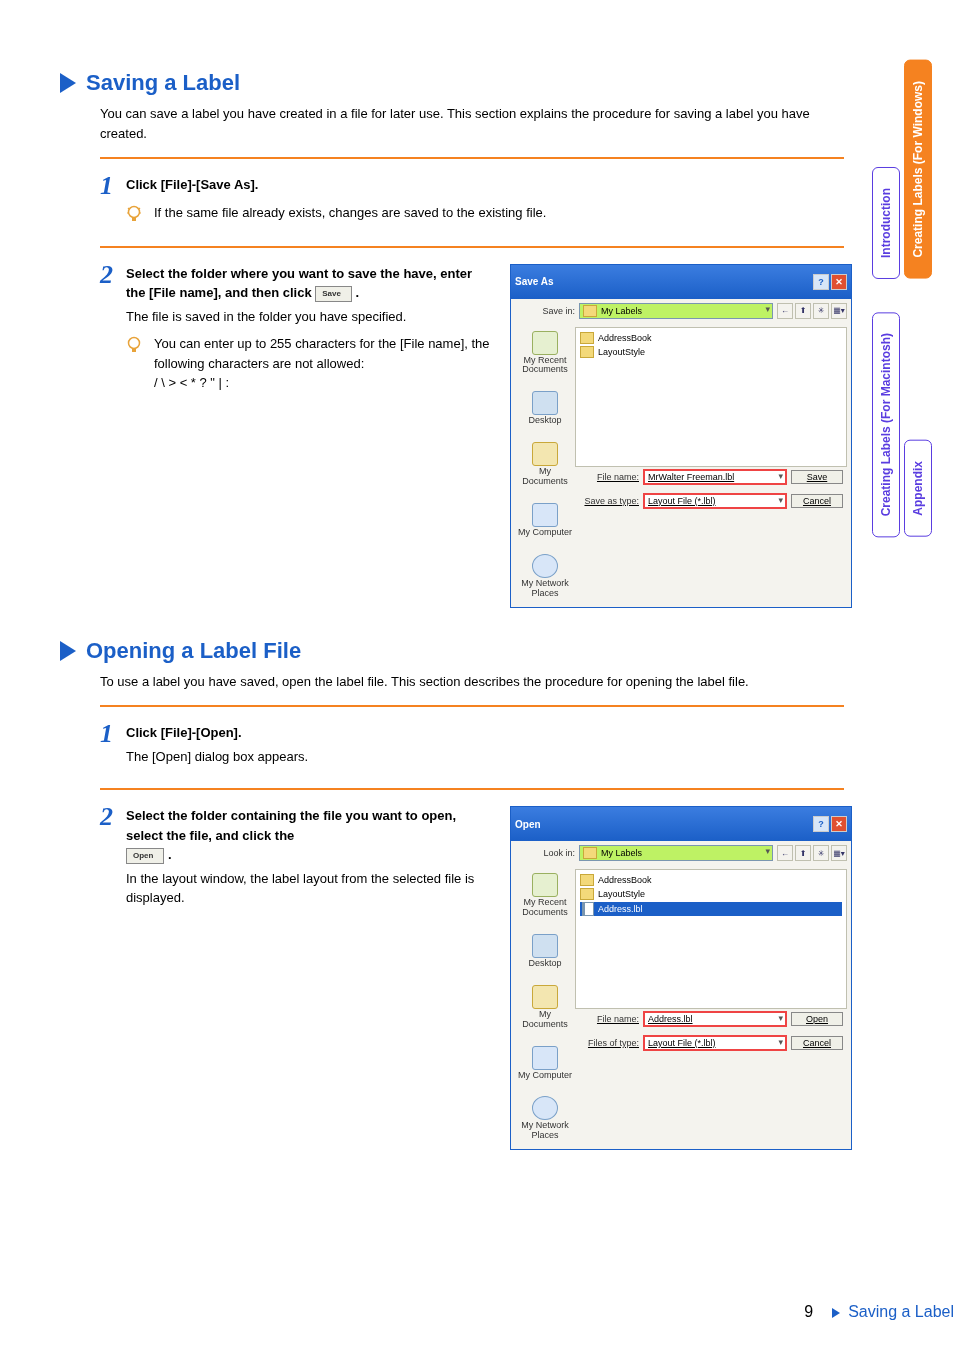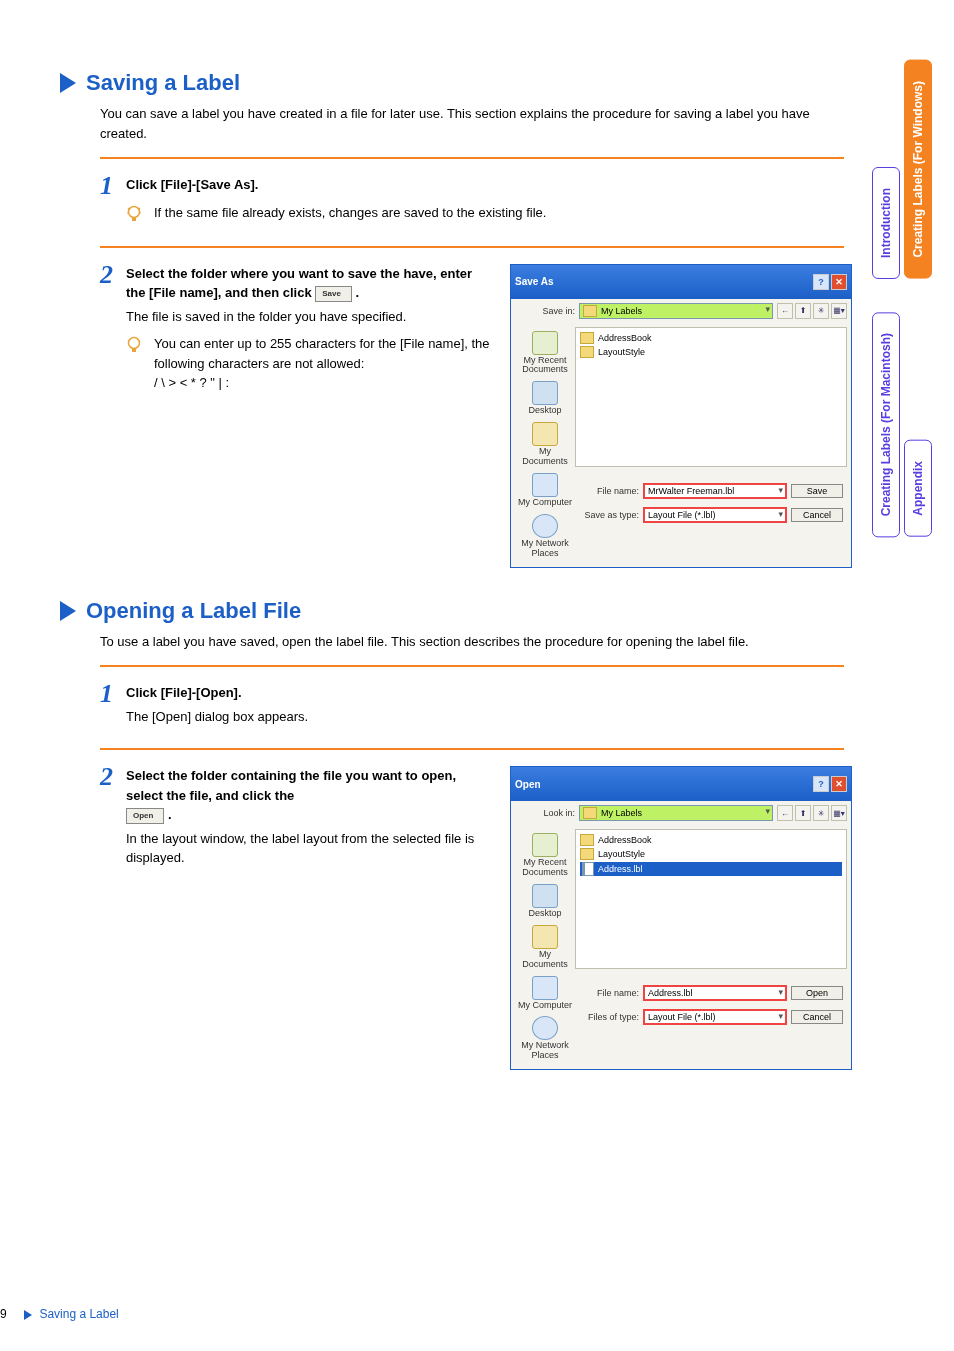--- a/index.html
+++ b/index.html
@@ -174,21 +174,21 @@
     border: 1px solid #c0c0b0;
     display: inline-flex; align-items:center; justify-content:center;
     font-size: 8px; color:#336;
     background:#f4f3ee;
   }
   .dlg-main { display:flex; }
   .places {
     width: 60px;
     display: flex; flex-direction: column;
     align-items: center;
-    gap: 6px;
+    gap: 16px;
     padding: 4px 0;
   }
   .place { text-align:center; color:#333; line-height:1.1; }
   .place .icn {
     width: 24px; height: 22px;
     margin: 0 auto 1px auto;
     border-radius: 3px;
   }
   .filearea {
     flex:1;
@@ -203,21 +203,21 @@
     background: #f3d97a;
     border: 1px solid #c9a83a;
   }
   .fileentry .file {
     width: 10px; height: 12px;
     background: #fff;
     border: 1px solid #7a96b0;
     box-shadow: inset 2px 0 0 #7a96b0;
   }
   .fileentry.sel { background:#1b5fc7; color:#fff; padding:0 2px; }
-  .dlg-bottom { padding: 16px 4px 4px 4px; }
+  .dlg-bottom { padding: 2px 4px 4px 4px; text-decoration: underline; }
   .dlg-input {
     flex: 1;
     border: 2px solid #ef4444;
     background: #fff;
     padding: 1px 14px 1px 3px;
     position: relative;
   }
   .dlg-input::after {
     content: "▾";
     position: absolute; right: 2px; top: 0;
@@ -228,22 +228,22 @@
     width: 50px;
     border: 1px solid #888;
     background: #f0f0e8;
     text-align: center;
     padding: 1px 0;
   }
   .footer {
     position: absolute;
     bottom: 30px;
     left: 0; right: 0;
-    text-align: left;
-    font-size: 12px;
+    text-align: right;
+    font-size: 16px;
     color: #1b5fc7;
   }
   .footer .pnum { color:#000; margin-right: 14px; }
   .footer .tri2 {
     display:inline-block;
     width:0;height:0;
     border-top:5px solid transparent;
     border-bottom:5px solid transparent;
     border-left:8px solid #1b5fc7;
     vertical-align:middle; margin-right:4px;

